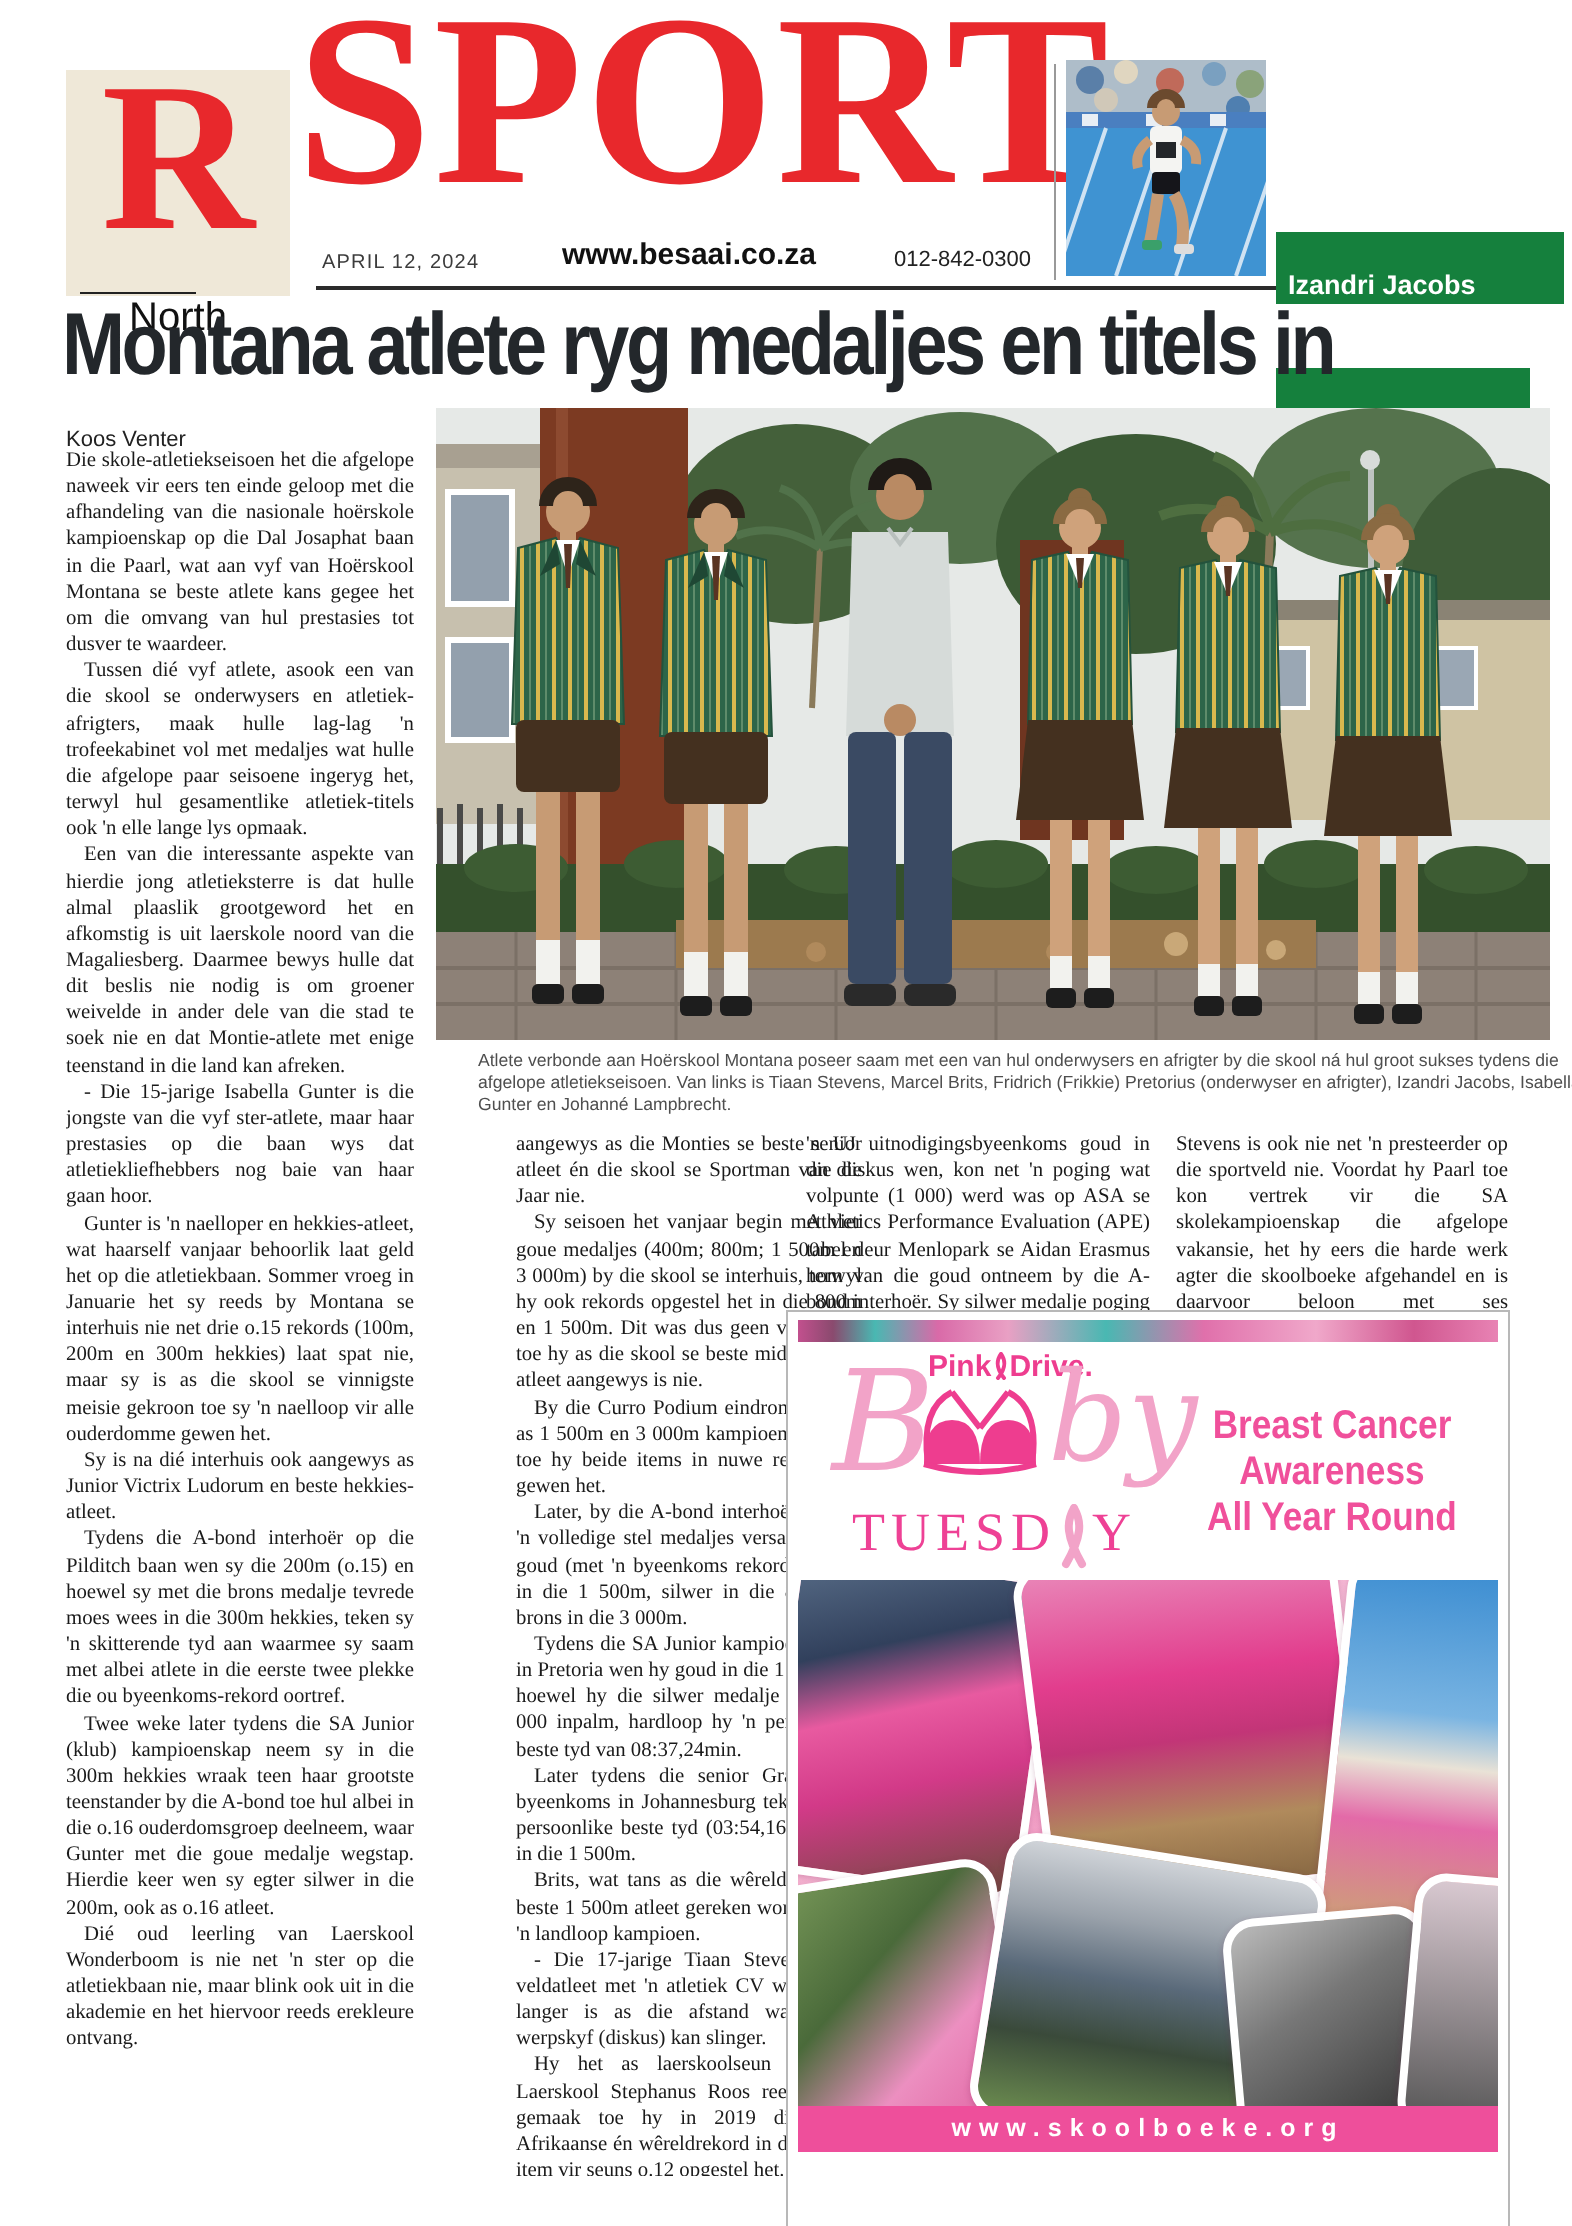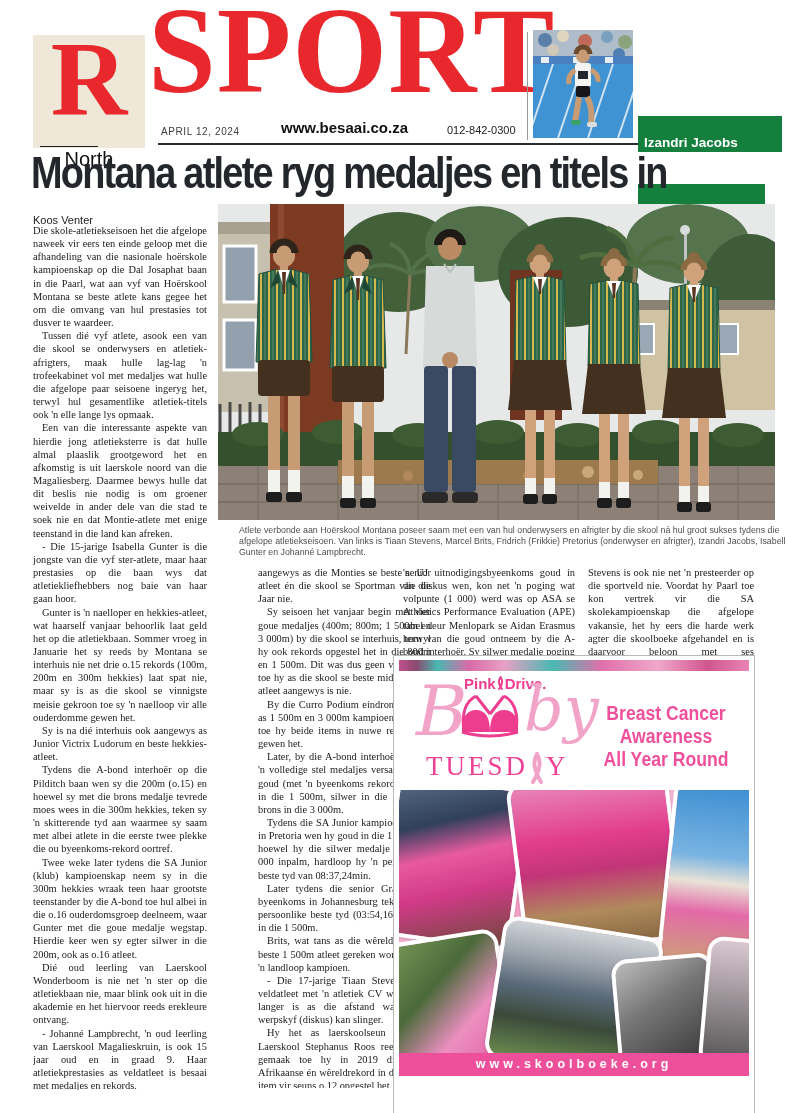--- a/index.html
+++ b/index.html
@@ -268,21 +268,20 @@
   <div class="bcol c1">
     <p>Die skole-atletiekseisoen het die afgelope naweek vir eers ten einde geloop met die afhandeling van die nasionale hoërskole kampioenskap op die Dal Josaphat baan in die Paarl, wat aan vyf van Hoërskool Montana se beste atlete kans gegee het om die omvang van hul prestasies tot dusver te waardeer.</p>
     <p>Tussen dié vyf atlete, asook een van die skool se onderwysers en atletiek-afrigters, maak hulle lag-lag 'n trofeekabinet vol met medaljes wat hulle die afgelope paar seisoene ingeryg het, terwyl hul gesamentlike atletiek-titels ook 'n elle lange lys opmaak.</p>
     <p>Een van die interessante aspekte van hierdie jong atletieksterre is dat hulle almal plaaslik grootgeword het en afkomstig is uit laerskole noord van die Magaliesberg. Daarmee bewys hulle dat dit beslis nie nodig is om groener weivelde in ander dele van die stad te soek nie en dat Montie-atlete met enige teenstand in die land kan afreken.</p>
     <p>- Die 15-jarige Isabella Gunter is die jongste van die vyf ster-atlete, maar haar prestasies op die baan wys dat atletiekliefhebbers nog baie van haar gaan hoor.</p>
     <p>Gunter is 'n naelloper en hekkies-atleet, wat haarself vanjaar behoorlik laat geld het op die atletiekbaan. Sommer vroeg in Januarie het sy reeds by Montana se interhuis nie net drie o.15 rekords (100m, 200m en 300m hekkies) laat spat nie, maar sy is as die skool se vinnigste meisie gekroon toe sy 'n naelloop vir alle ouderdomme gewen het.</p>
     <p>Sy is na dié interhuis ook aangewys as Junior Victrix Ludorum en beste hekkies-atleet.</p>
     <p>Tydens die A-bond interhoër op die Pilditch baan wen sy die 200m (o.15) en hoewel sy met die brons medalje tevrede moes wees in die 300m hekkies, teken sy 'n skitterende tyd aan waarmee sy saam met albei atlete in die eerste twee plekke die ou byeenkoms-rekord oortref.</p>
     <p>Twee weke later tydens die SA Junior (klub) kampioenskap neem sy in die 300m hekkies wraak teen haar grootste teenstander by die A-bond toe hul albei in die o.16 ouderdomsgroep deelneem, waar Gunter met die goue medalje wegstap. Hierdie keer wen sy egter silwer in die 200m, ook as o.16 atleet.</p>
     <p>Dié oud leerling van Laerskool Wonderboom is nie net 'n ster op die atletiekbaan nie, maar blink ook uit in die akademie en het hiervoor reeds erekleure ontvang.</p>
-    <p>- Johanné Lampbrecht, 'n oud leerling van Laerskool Magalieskruin, is ook 15 jaar oud en in graad 9. Haar atletiekprestasies as veldatleet is besaai met medaljes en rekords.</p>
 
   </div>
 
   <div class="bcol c2">
     <p>aangewys as die Monties se beste senior atleet én die skool se Sportman van die Jaar nie.</p>
     <p>Sy seisoen het vanjaar begin met vier goue medaljes (400m; 800m; 1 500m en 3 000m) by die skool se interhuis, terwyl hy ook rekords opgestel het in die 800m en 1 500m. Dit was dus geen verrassing toe hy as die skool se beste midelafstand atleet aangewys is nie.</p>
     <p>By die Curro Podium eindrondte is hy as 1 500m en 3 000m kampioen gekroon toe hy beide items in nuwe rekord tye gewen het.</p>
     <p>Later, by die A-bond interhoër, het hy 'n volledige stel medaljes versamel deur goud (met 'n byeenkoms rekord) te wen in die 1 500m, silwer in die 800m en brons in die 3 000m.</p>
     <p>Tydens die SA Junior kampioenskappe in Pretoria wen hy goud in die 1 500m en hoewel hy die silwer medalje in die 3 000 inpalm, hardloop hy 'n persoonlike beste tyd van 08:37,24min.</p>
     <p>Later tydens die senior Grand Prix byeenkoms in Johannesburg teken hy sy persoonlike beste tyd (03:54,16min) aan in die 1 500m.</p>

